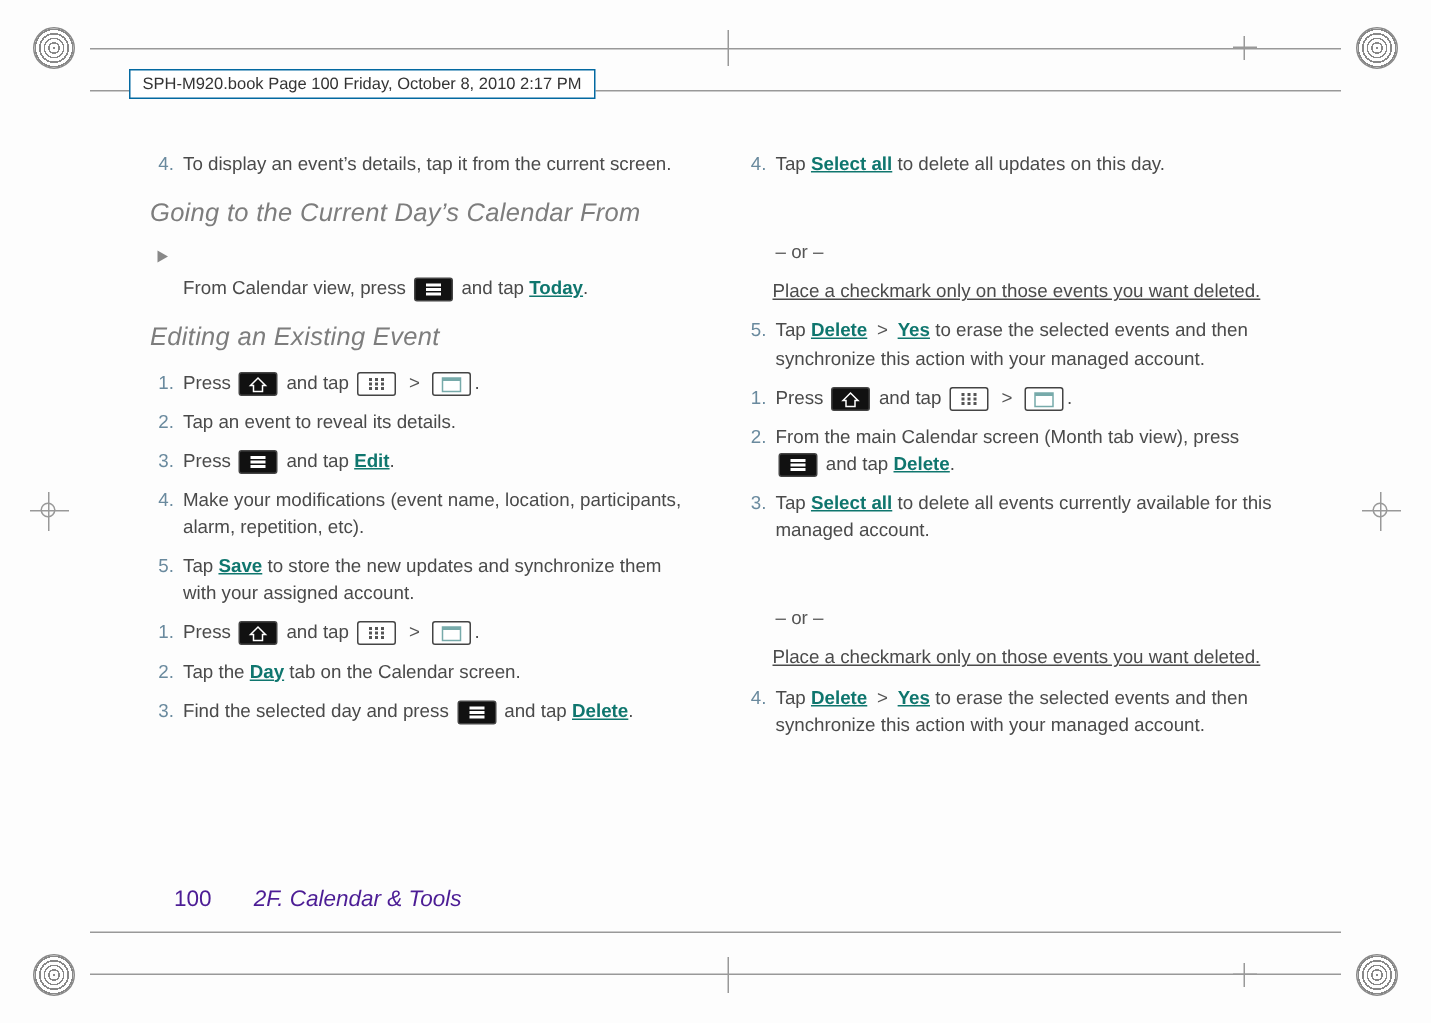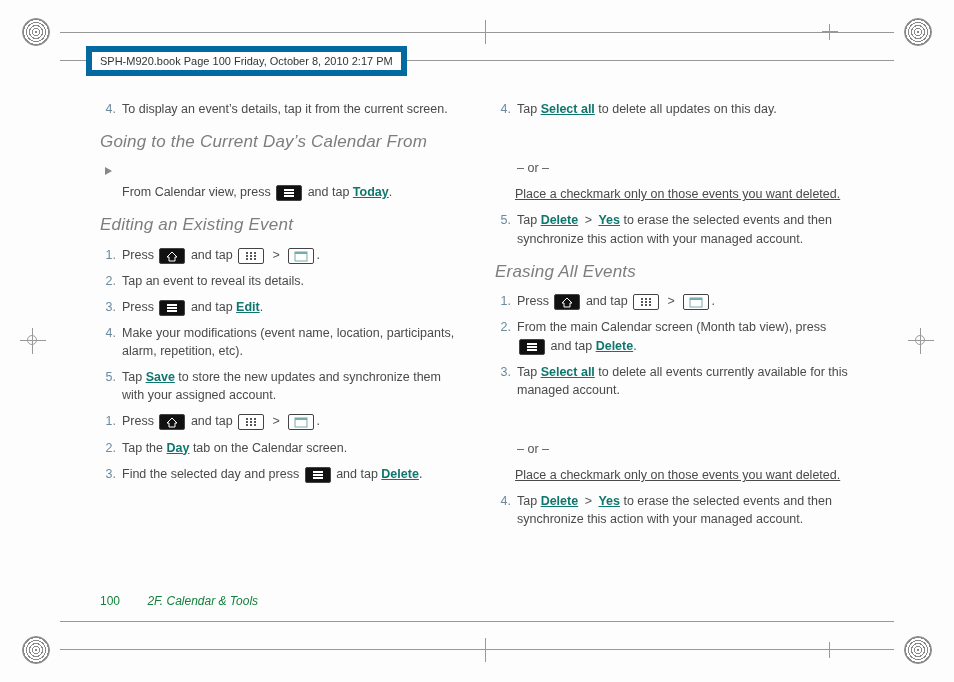--- a/index.html
+++ b/index.html
@@ -45,21 +45,21 @@
   .tiny-cross{position:absolute;width:16px;height:16px;}
   .tiny-cross::before,.tiny-cross::after{content:"";position:absolute;background:#999;}
   .tiny-cross::before{left:7px;top:0;width:1px;height:16px;}
   .tiny-cross::after{top:7px;left:0;height:1px;width:16px;}
   .tiny-cross.t{top:24px;right:116px;}
   .tiny-cross.b{bottom:24px;right:116px;}
 
   .header-box {
     position:absolute;
     top:46px; left:86px;
-    border:6px solid #0369a1;
+    border:1px solid #0369a1;
     padding:3px 8px;
     font-size:11px;
     color:#333;
     background:#fff;
   }
 
   .page {
     position:absolute;
     top:100px; left:100px; right:100px; bottom:100px;
     display:flex;
@@ -103,24 +103,24 @@
   .key.dark{background:#111;color:#fff;}
   .key svg{width:14px;height:12px;}
   .key.grid{background:#fff;}
   .key.cal{padding:0;}
   .gt{margin:0 3px;color:#555;}
 
   b.ui { font-weight:bold; color:#0f766e;text-decoration:underline; }
 
   .footer {
     position:absolute;
-    bottom:74px; left:100px;
-    font-size:12px;
+    bottom:74px; left:116px;
+    font-size:15px;
     font-style: italic;
-    color:#15803d;
+    color:#4c1d95;
   }
   .footer .pg{font-style:normal;margin-right:24px;}
 </style>
 </head>
 <body>
 
 <div class="reg tl"></div>
 <div class="reg tr"></div>
 <div class="reg bl"></div>
 <div class="reg br"></div>
@@ -307,21 +307,20 @@
     <div class="indent-line">Place a checkmark only on those events you want deleted.</div>
     <ol class="steps">
       <li>
         <span class="num">5.</span>
         <span class="body">
           <span>Tap </span><b class="ui">Delete</b><span class="gt"> &gt; </span><b class="ui">Yes</b><span> to erase the selected events and then synchronize this action with your managed account.</span>
         </span>
       </li>
     </ol>
 
-    <h2 class="sub">Erasing All Events</h2>
     <ol class="steps">
       <li>
         <span class="num">1.</span>
         <span class="body">
           <span>Press </span>
           <span class="key dark">
               <svg viewBox="0 0 14 12">
                 <path d="M2 7 L7 2 L12 7 L10 7 L10 11 L4 11 L4 7 Z" fill="none" stroke="#fff" stroke-width="1"></path>
               </svg>
             </span>

